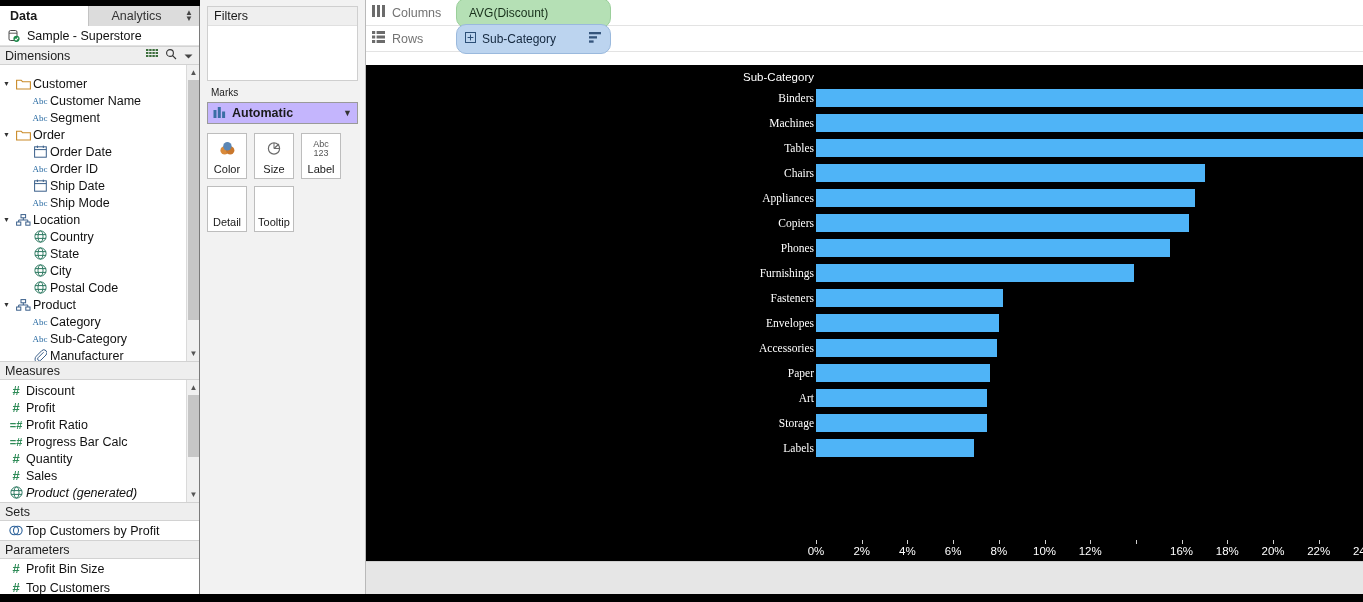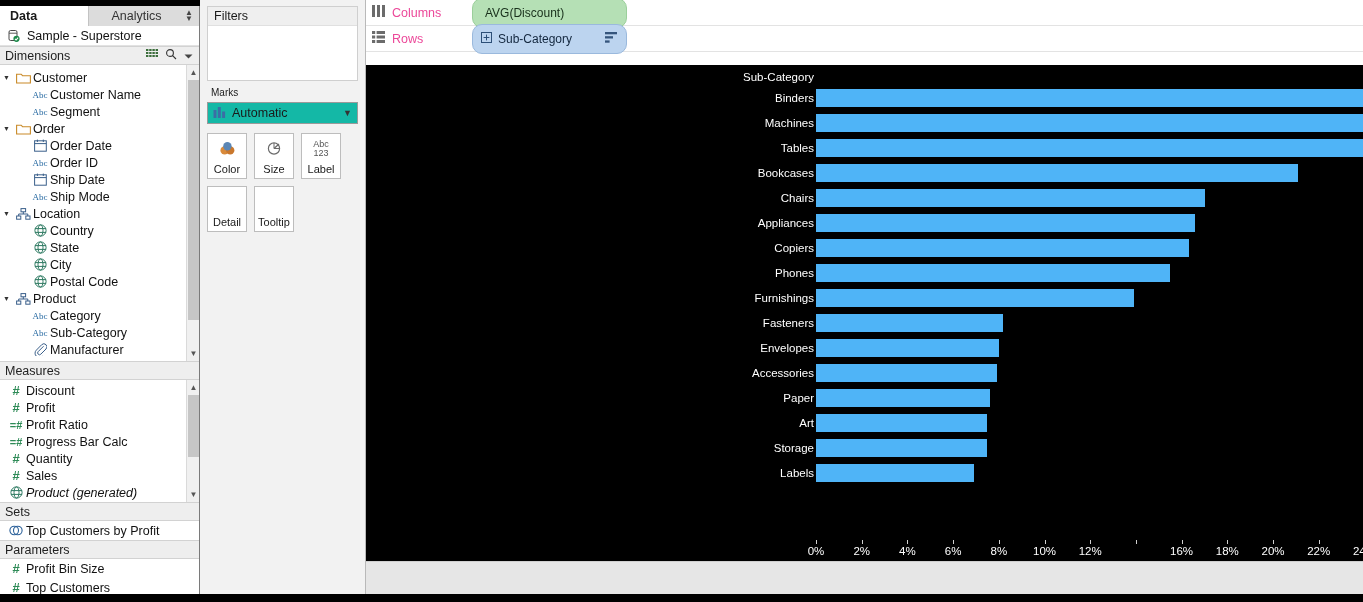--- a/index.html
+++ b/index.html
@@ -55,55 +55,55 @@
   
   #cards { position:absolute; left:200px; top:0; width:166px; height:602px;
            background:#f2f2f2; border-right:1px solid #b9b9b9; }
   .card { background:#fff; border:1px solid #cfcfcf; margin:6px 7px; }
   .card-h { height:19px; background:#efefef; border-bottom:1px solid #e0e0e0;
             display:flex; align-items:center; padding-left:6px; font-size:12.5px; }
   .card-body { height:54px; background:#fff; }
 
   .marks-wrap { margin:6px 7px; }
   .marks-title { font-size:10px; padding-left:4px; margin-bottom:4px; }
-  .mark-select { height:22px; border:1px solid #9a9a9a; background:#14b8a6;
+  .mark-select { height:22px; border:1px solid #9a9a9a; background:#c4b5fd;
                  display:flex; align-items:center; padding:0 5px; gap:6px;
-                 font-size:12.5px; }
+                 font-size:12.5px;font-weight:bold; }
   .mark-select .caret { margin-left:auto; font-size:9px; color:#333; }
   .mark-grid { display:flex; flex-wrap:wrap; gap:7px; margin-top:9px; }
   .mark-btn { width:40px; height:46px; border:1px solid #bdbdbd; background:#fff;
               display:flex; flex-direction:column; align-items:center;
               justify-content:flex-end; padding-bottom:3px; font-size:11px; }
   .mark-btn .gl { flex:1; display:flex; align-items:center; }
 
   
   #view { position:absolute; left:366px; top:0; right:0; bottom:0; background:#fff; }
 
   .shelf-row { display:flex; align-items:center; height:26px; background:#fff;
                border-bottom:1px solid #e3e3e3; padding-left:6px; }
-  .shelf-lbl { width:100px; display:flex; align-items:center; gap:7px;
-               font-size:12.5px; color:#ec4899; }
+  .shelf-lbl { width:84px; display:flex; align-items:center; gap:7px;
+               font-size:12.5px; color:#737373; }
   .pill { height:30px; border-radius:10px; display:inline-flex; align-items:center;
           padding:0 12px; font-size:12px; white-space:nowrap; }
   .pill.green { background:#b5e0b5; border:1px solid #9bcf9b; color:#18301b;
                 width:155px; }
   .pill.blue  { background:#bcd4ef; border:1px solid #9ab9dd; color:#13273e;
                 width:155px; gap:6px; padding:0 8px; }
 
   #canvas { position:absolute; left:0; top:65px; right:0; bottom:0; background:#000; }
   .plot { position:absolute; left:0; top:0; right:0; bottom:0; }
 
   .axis-head { position:absolute; left:0; top:6px; width:448px; text-align:right;
                color:#fff; font-size:11.5px; }
 
   .rows { position:absolute; left:0; top:20px; width:100%; }
   .brow { position:relative; height:25px; }
   .brow .rlabel { position:absolute; right:calc(100% - 448px); top:0; height:25px;
                   display:flex; align-items:center; color:#fff; font-size:11.5px;
-                  white-space:nowrap; }
+                  white-space:nowrap;font-family:Liberation Serif, serif; }
   .brow .bar { position:absolute; left:450px; top:4px; height:18px;
                background:#4FB4F7; }
 
   .xaxis { position:absolute; left:0; bottom:42px; right:0; height:20px; }
   .tick { position:absolute; top:0; width:1px; height:4px; background:#cfcfcf; }
   .tlab { position:absolute; top:5px; color:#fff; font-size:11.5px;
           transform:translateX(-50%); white-space:nowrap; }
   .xtitle { position:absolute; bottom:20px; left:0; width:100%;
             display:flex; align-items:center; justify-content:center;
             gap:5px; color:#fff; font-size:11.5px; }
@@ -174,21 +174,21 @@
         </span>
         <span>
           <svg width="9" height="7" viewBox="0 0 9 7">
               <path d="M0.5 1.5L4.5 5.5L8.5 1.5z" fill="#444"></path>
             </svg>
         </span>
       </span>
     </div>
 
     <div class="tree" id="dim-tree" style="height:296px; overflow:hidden;">
-      <div id="dim-list" style="padding-top:4px; padding-right:14px;">
+      <div id="dim-list" style="padding-top:10px; padding-right:14px;">
           <div class="node group">
             <span class="tri">▼</span>
             <span class="icn">
               <svg width="15" height="12" viewBox="0 0 15 12">
                 <path d="M0.6 2.2h4.6l1.3 1.5h7.9v7.3H0.6z" fill="none" stroke="#c98a28" stroke-width="1.1"></path>
               </svg>
             </span>
             <span>Customer</span>
           </div>
           <div class="node leaf">
@@ -572,24 +572,20 @@
               <span class="rlabel">Binders</span>
               <span class="bar" style="width:850.0px"></span>
             </div>
             <div class="brow">
               <span class="rlabel">Machines</span>
               <span class="bar" style="width:706.1px"></span>
             </div>
             <div class="brow">
               <span class="rlabel">Tables</span>
               <span class="bar" style="width:596.4px"></span>
-            </div>
-            <div class="brow">
-              <span class="rlabel">Bookcases</span>
-              <span class="bar" style="width:482.1px"></span>
             </div>
             <div class="brow">
               <span class="rlabel">Chairs</span>
               <span class="bar" style="width:388.5px"></span>
             </div>
             <div class="brow">
               <span class="rlabel">Appliances</span>
               <span class="bar" style="width:379.3px"></span>
             </div>
             <div class="brow">

